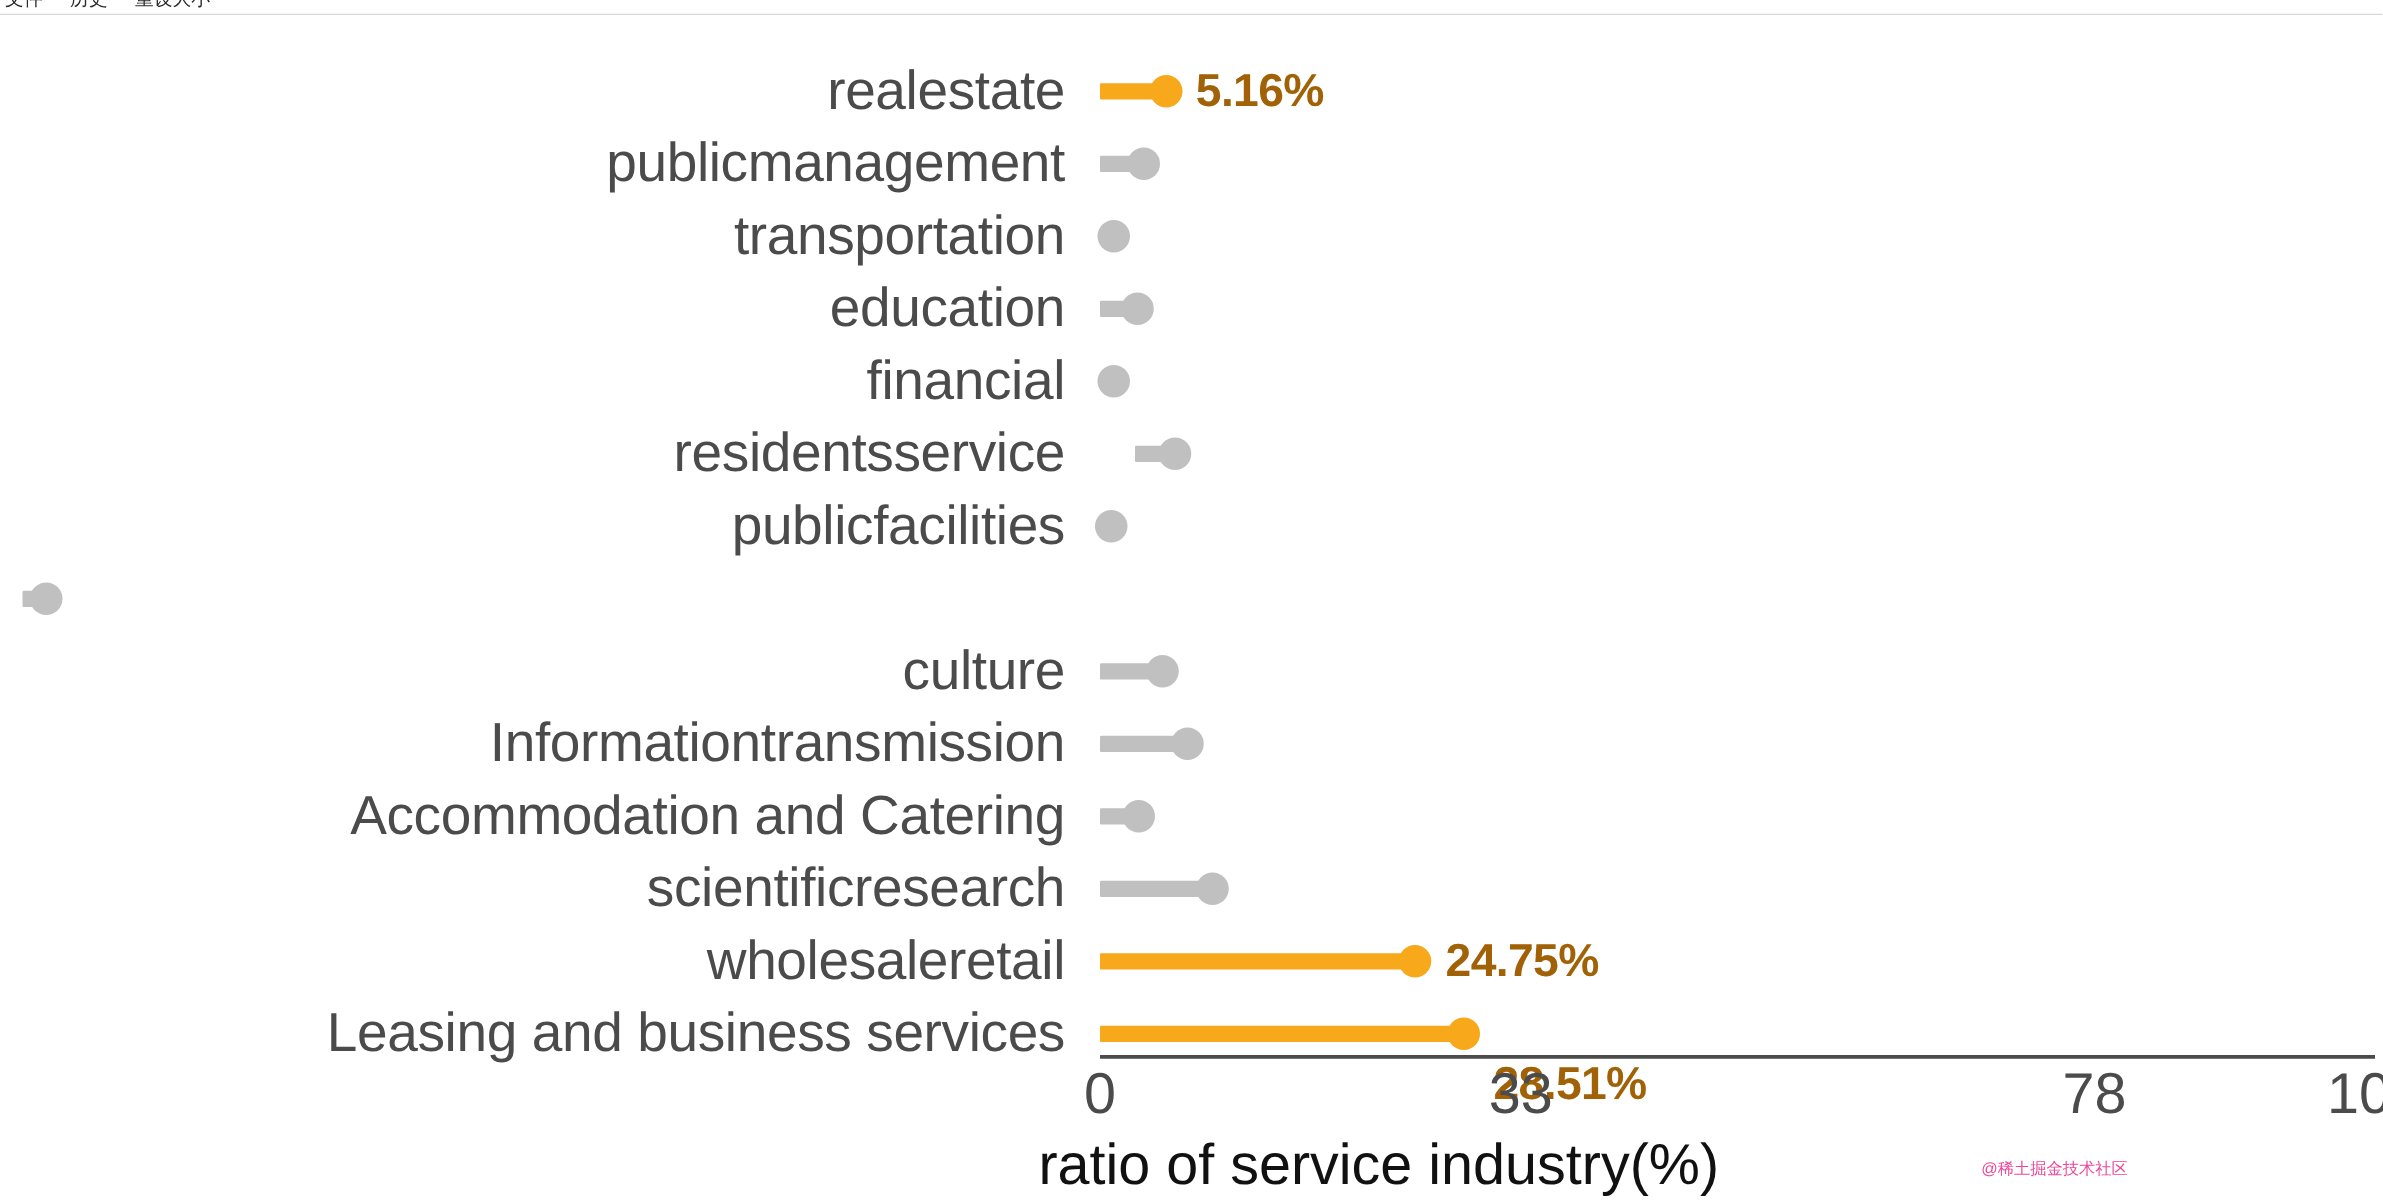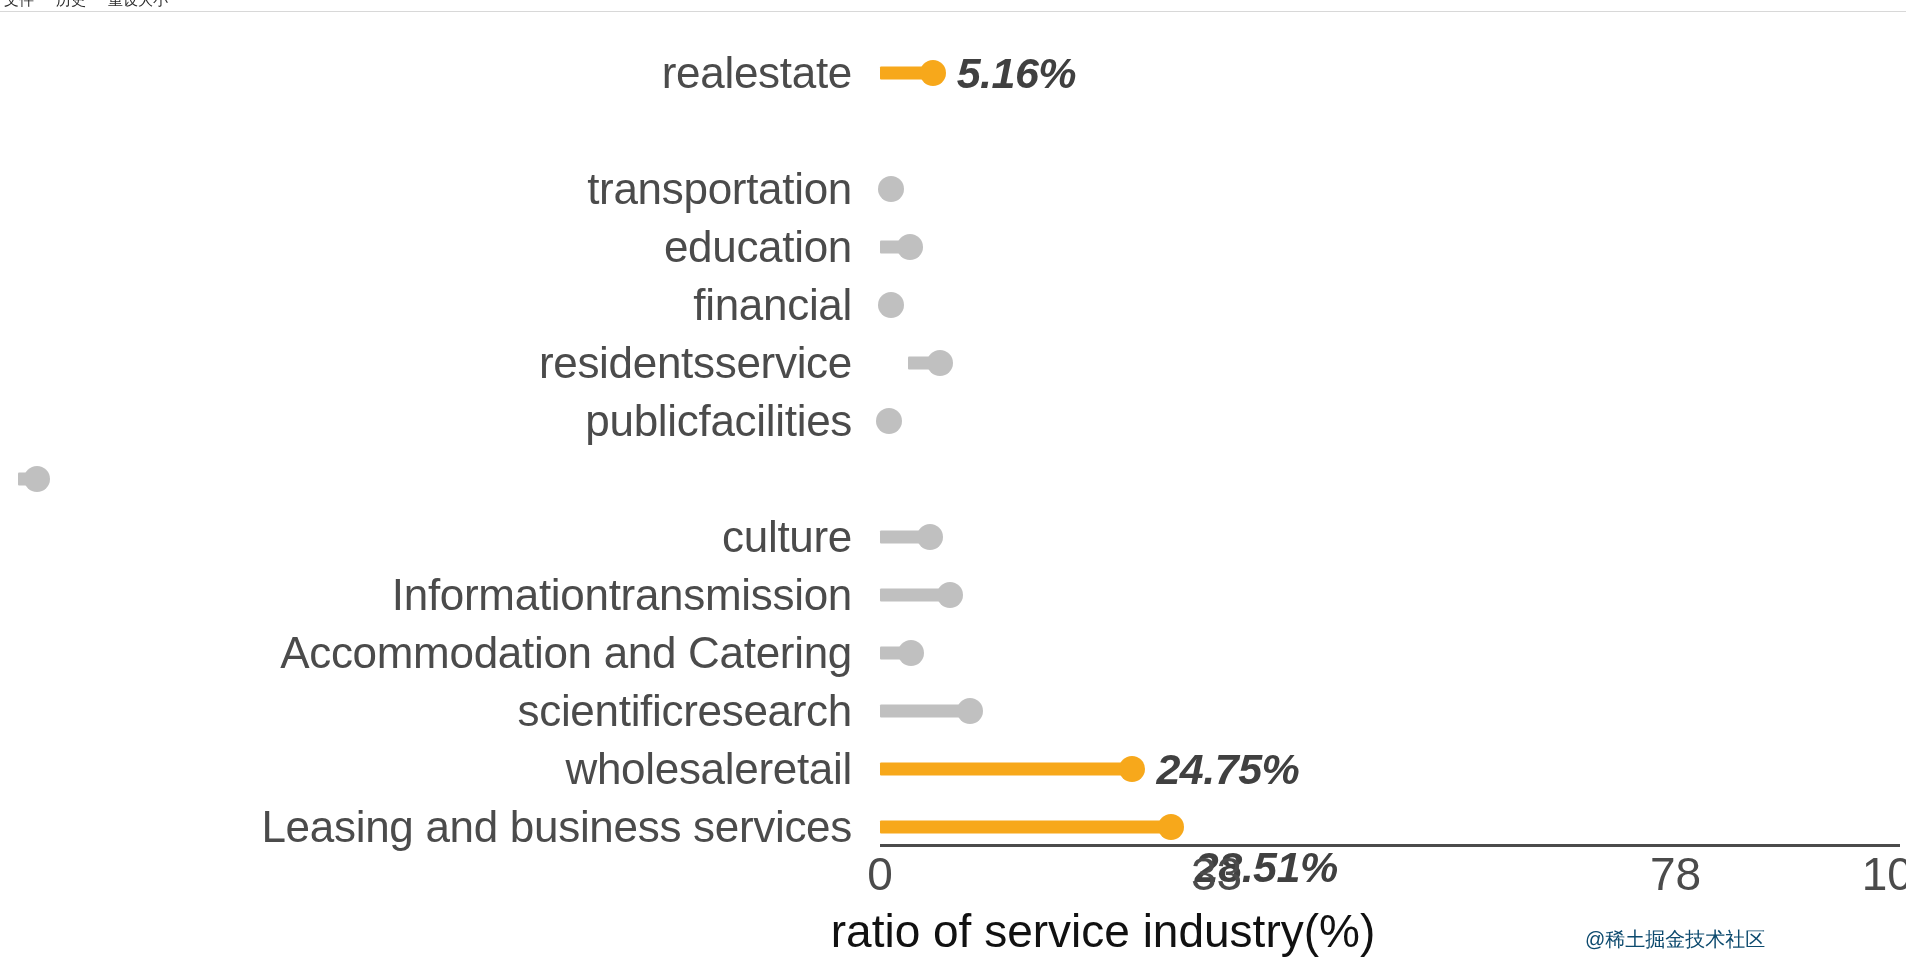--- a/index.html
+++ b/index.html
@@ -82,26 +82,25 @@
     position: absolute;
     top: 50%;
     width: 26px; height: 26px;
     border-radius: 50%;
     transform: translate(-50%, -50%);
   }
   .val-label {
     position: absolute;
     top: 50%;
     transform: translateY(-50%);
-    font-size: 43px;
+    font-size: 37px;
     font-weight: bold;
-    color: #404040;
+    color: #a16207;
     white-space: nowrap;
     letter-spacing: -0.5px;
-    font-style: italic;
   }
 
   
   #axis-line {
     position: absolute;
     left: 880px; top: 816px;
     width: 1020px; height: 3px;
     background: #4b4b4b;
   }
   #x-ticks {
@@ -125,22 +124,22 @@
     text-align: center;
     padding-left: 300px;
     font-size: 46px;
     color: #111111;
     line-height: 1;
     white-space: nowrap;
   }
   #watermark {
     position: absolute;
     left: 1585px; top: 898px;
-    font-size: 20px;
-    color: #0c4a6e;
+    font-size: 13px;
+    color: #ec4899;
     white-space: nowrap;
   }
 </style>
 </head>
 <body>
 
 <div id="menu-bar">
   <div class="menu-items">
     <span>文件</span>
     <span>历史</span>
@@ -152,20 +151,27 @@
 
   <div id="rows">
       <div class="row" style="top: 16px;">
         <div class="cat-label">realestate</div>
         <div class="lolli">
           <div class="stem" style="left: 18px; width: 52.632px; background: rgb(247, 168, 27);"></div>
           <div class="dot" style="left: 70.632px; background: rgb(247, 168, 27);"></div>
           <div class="val-label" style="left: 94.632px;">5.16%</div>
         </div>
       </div>
+      <div class="row" style="top: 74px;">
+        <div class="cat-label">publicmanagement</div>
+        <div class="lolli">
+          <div class="stem" style="left: 18px; width: 34.68px; background: rgb(192, 192, 192);"></div>
+          <div class="dot" style="left: 52.68px; background: rgb(192, 192, 192);"></div>
+        </div>
+      </div>
       <div class="row" style="top: 132px;">
         <div class="cat-label">transportation</div>
         <div class="lolli">
           <div class="stem" style="left: 18px; width: 11.22px; background: rgb(192, 192, 192);"></div>
           <div class="dot" style="left: 29.22px; background: rgb(192, 192, 192);"></div>
         </div>
       </div>
       <div class="row" style="top: 190px;">
         <div class="cat-label">education</div>
         <div class="lolli">

